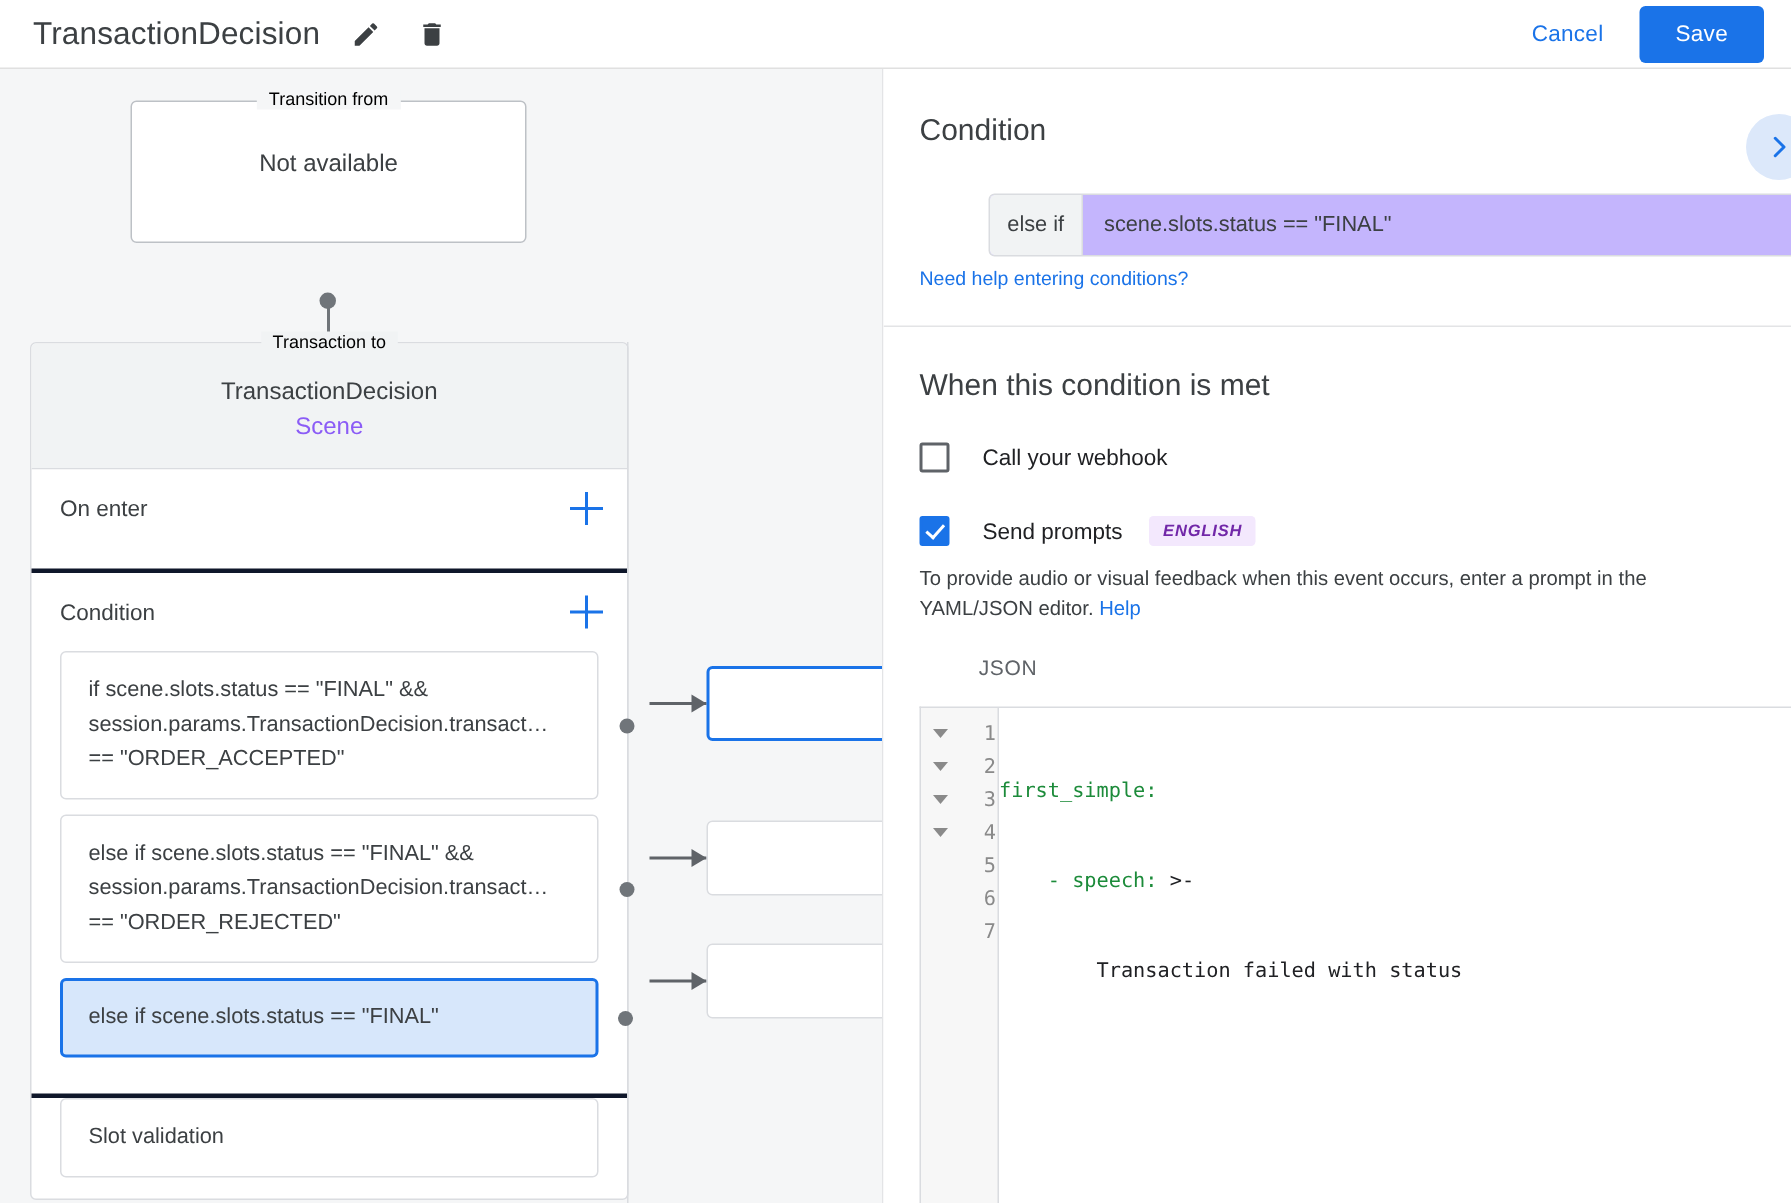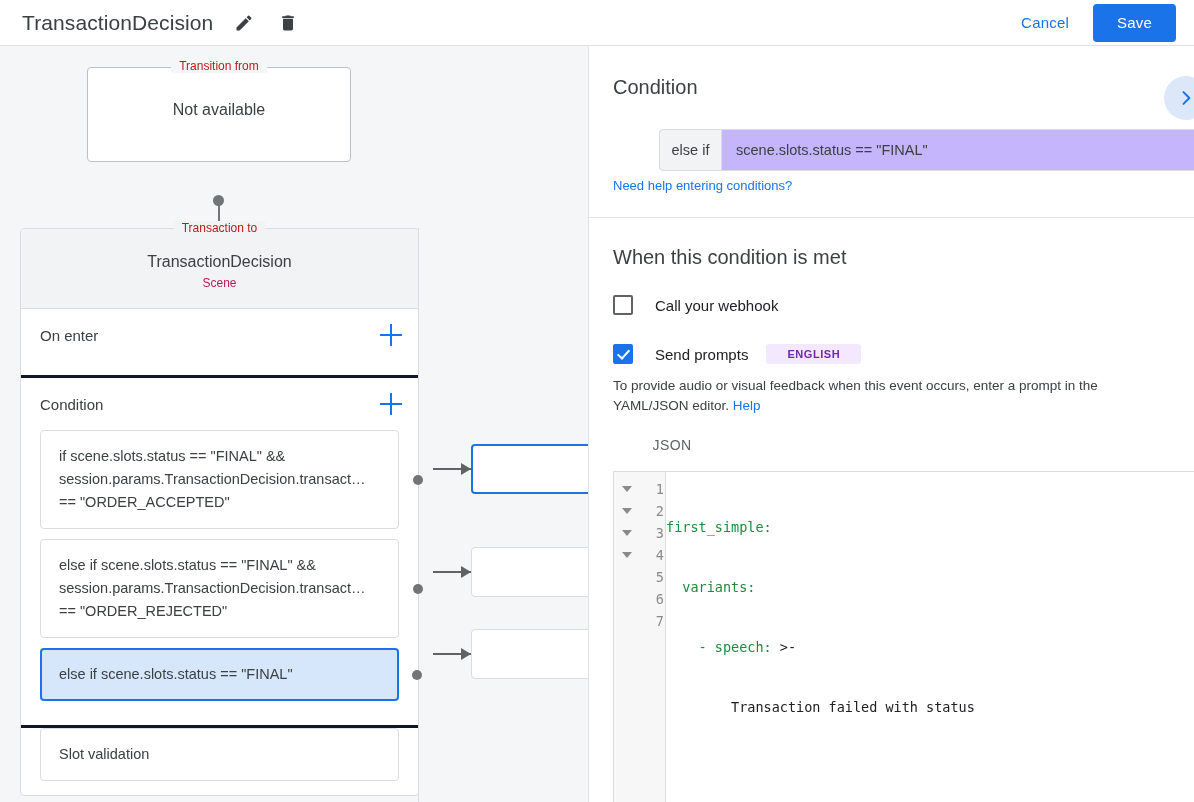--- a/index.html
+++ b/index.html
@@ -57,21 +57,21 @@
   }
 
   
   #transition-from-card {
     position: absolute; left: 87px; top: 21px; width: 264px; height: 95px;
     background: #ffffff; border: 1px solid #bdc1c6; border-radius: 4px;
   }
   .fieldset-legend {
     position: absolute; top: -9px; left: 50%; transform: translateX(-50%);
     background: #f5f6f7; padding: 0 8px;
-    font-size: 12px; color: #b91c1c; white-space: nowrap;
+    font-size: 12px; color: #000000; white-space: nowrap;
   }
   #transition-from-card .fieldset-legend { background: #f5f6f7; }
   #transition-from-value {
     position: absolute; top: 33px; left: 0; width: 100%;
     text-align: center; font-size: 16px; color: #3c4043;
   }
 
   
   #conn-dot-1 {
     position: absolute; left: 213px; top: 149px;
@@ -98,21 +98,21 @@
   #transition-to-header {
     position: relative;
     background: #f1f3f4;
     border-bottom: 1px solid #dadce0;
     border-radius: 3px 3px 0 0;
     padding: 24px 0 18px 0;
     text-align: center;
   }
   #transition-to-header .fieldset-legend { background: #f1f3f4; top: -8px; }
   #scene-name { font-size: 16px; color: #3c4043; }
-  #scene-subtitle { font-size: 12px; color: #be185d; margin-top: 5px; }
+  #scene-subtitle { font-size: 16px; color: #8b5cf6; margin-top: 5px; }
 
   .scene-section { border-bottom: 3px solid #0f172a; padding: 0 0 14px 0; }
   .scene-section:last-child { border-bottom: none; }
   .section-head {
     display: flex; align-items: center; justify-content: space-between;
     height: 52px; padding: 0 16px 0 19px;
   }
   .section-title { font-size: 15px; color: #3c4043; }
   .plus-btn {
     width: 22px; height: 22px; position: relative; cursor: pointer;
@@ -223,21 +223,21 @@
     width: 5px; height: 10px;
     border: solid #fff; border-width: 0 2.2px 2.2px 0;
     transform: rotate(42deg);
   }
   .chk-label {
     margin-left: 22px; font-size: 15px; color: #202124; font-weight: 500;
   }
   #lang-badge {
     margin-left: 18px; background: #f3e8fd; color: #7127a8;
     font-size: 11px; letter-spacing: .55px; font-weight: 600;
-    padding: 4px 21px; border-radius: 3px;
+    padding: 4px 9px; border-radius: 3px; font-style: italic;
   }
   #prompts-help {
     position: absolute; left: 24px; top: 330px; width: 560px;
     font-size: 13.5px; line-height: 20px; color: #3c4043;
   }
   #prompts-help a { color: #1a73e8; text-decoration: none; }
 
   
   #editor-tabs {
     position: absolute; left: 24px; top: 381px;
@@ -455,20 +455,19 @@
       <div class="ln">2</div>
       <div class="ln">3</div>
       <div class="ln">4</div>
       <div class="ln">5</div>
       <div class="ln">6</div>
       <div class="ln">7</div>
     </div>
 
     <div id="code-area">
       <div class="code-line"><span class="tok-key">first_simple:</span><span class="tok-plain"></span></div>
-      <div class="code-line"><span class="tok-key">  variants:</span><span class="tok-plain"></span></div>
       <div class="code-line"><span class="tok-key">    - speech:</span><span class="tok-plain"> &gt;-</span></div>
       <div class="code-line"><span class="tok-key"></span><span class="tok-plain">        Transaction failed with status</span></div>
       
       
     </div>
   </div>
 </div>
 
 </body></html>

